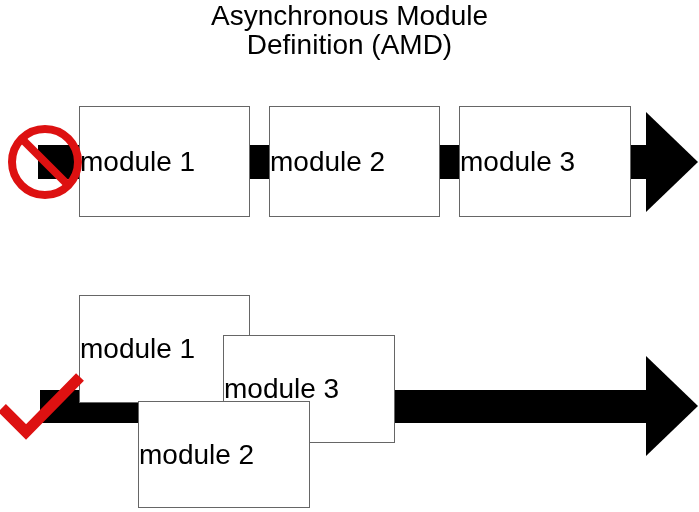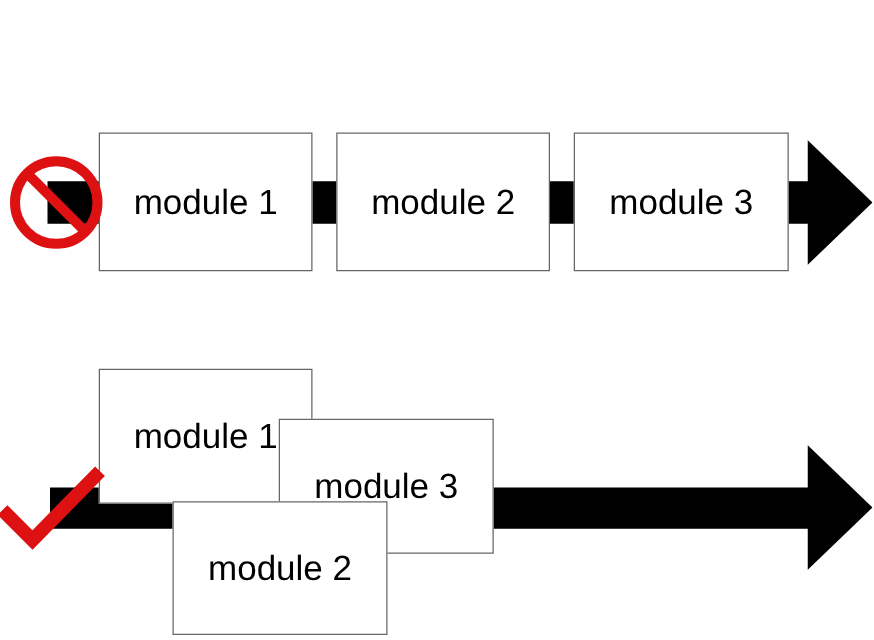--- a/index.html
+++ b/index.html
@@ -38,21 +38,21 @@
   }
   .arrowhead.top { left: 646px; top: 112px; }
   .arrowhead.bottom { left: 646px; top: 356px; }
   .module-box {
     position: absolute;
     box-sizing: border-box;
     background: var(--box_fill, #fff);
     border: 1px solid var(--box_border, #666);
     display: flex;
     align-items: center;
-    justify-content: center;
+    justify-content: flex-start;
     font-size: 28px;
     color: var(--text, #000);
   }
   .mb-top1 { left: 79px;  top: 106px; width: 171px; height: 111px; }
   .mb-top2 { left: 269px; top: 106px; width: 171px; height: 111px; }
   .mb-top3 { left: 459px; top: 106px; width: 172px; height: 111px; }
   .mb-bot1 { left: 79px;  top: 295px; width: 171px; height: 108px; }
   .mb-bot3 { left: 223px; top: 335px; width: 172px; height: 108px; }
   .mb-bot2 { left: 138px; top: 401px; width: 172px; height: 107px; }
   .prohibition {
@@ -64,20 +64,24 @@
     position: absolute;
     left: 0px;
     top: 362px;
   }
 </style>
 </head>
 <body>
 
 <div class="canvas">
 
+  <div class="title">
+    <div>Asynchronous Module</div>
+    <div>Definition (AMD)</div>
+  </div>
 
   <div class="shaft top"></div>
   <svg class="arrowhead top" width="52" height="100" viewBox="0 0 52 100">
     <polygon points="0,0 52,50 0,100" style="fill: var(--arrow, #000);"></polygon>
   </svg>
 
   <div class="module-box mb-top1">
     <span>module 1</span>
   </div>
   <div class="module-box mb-top2">

